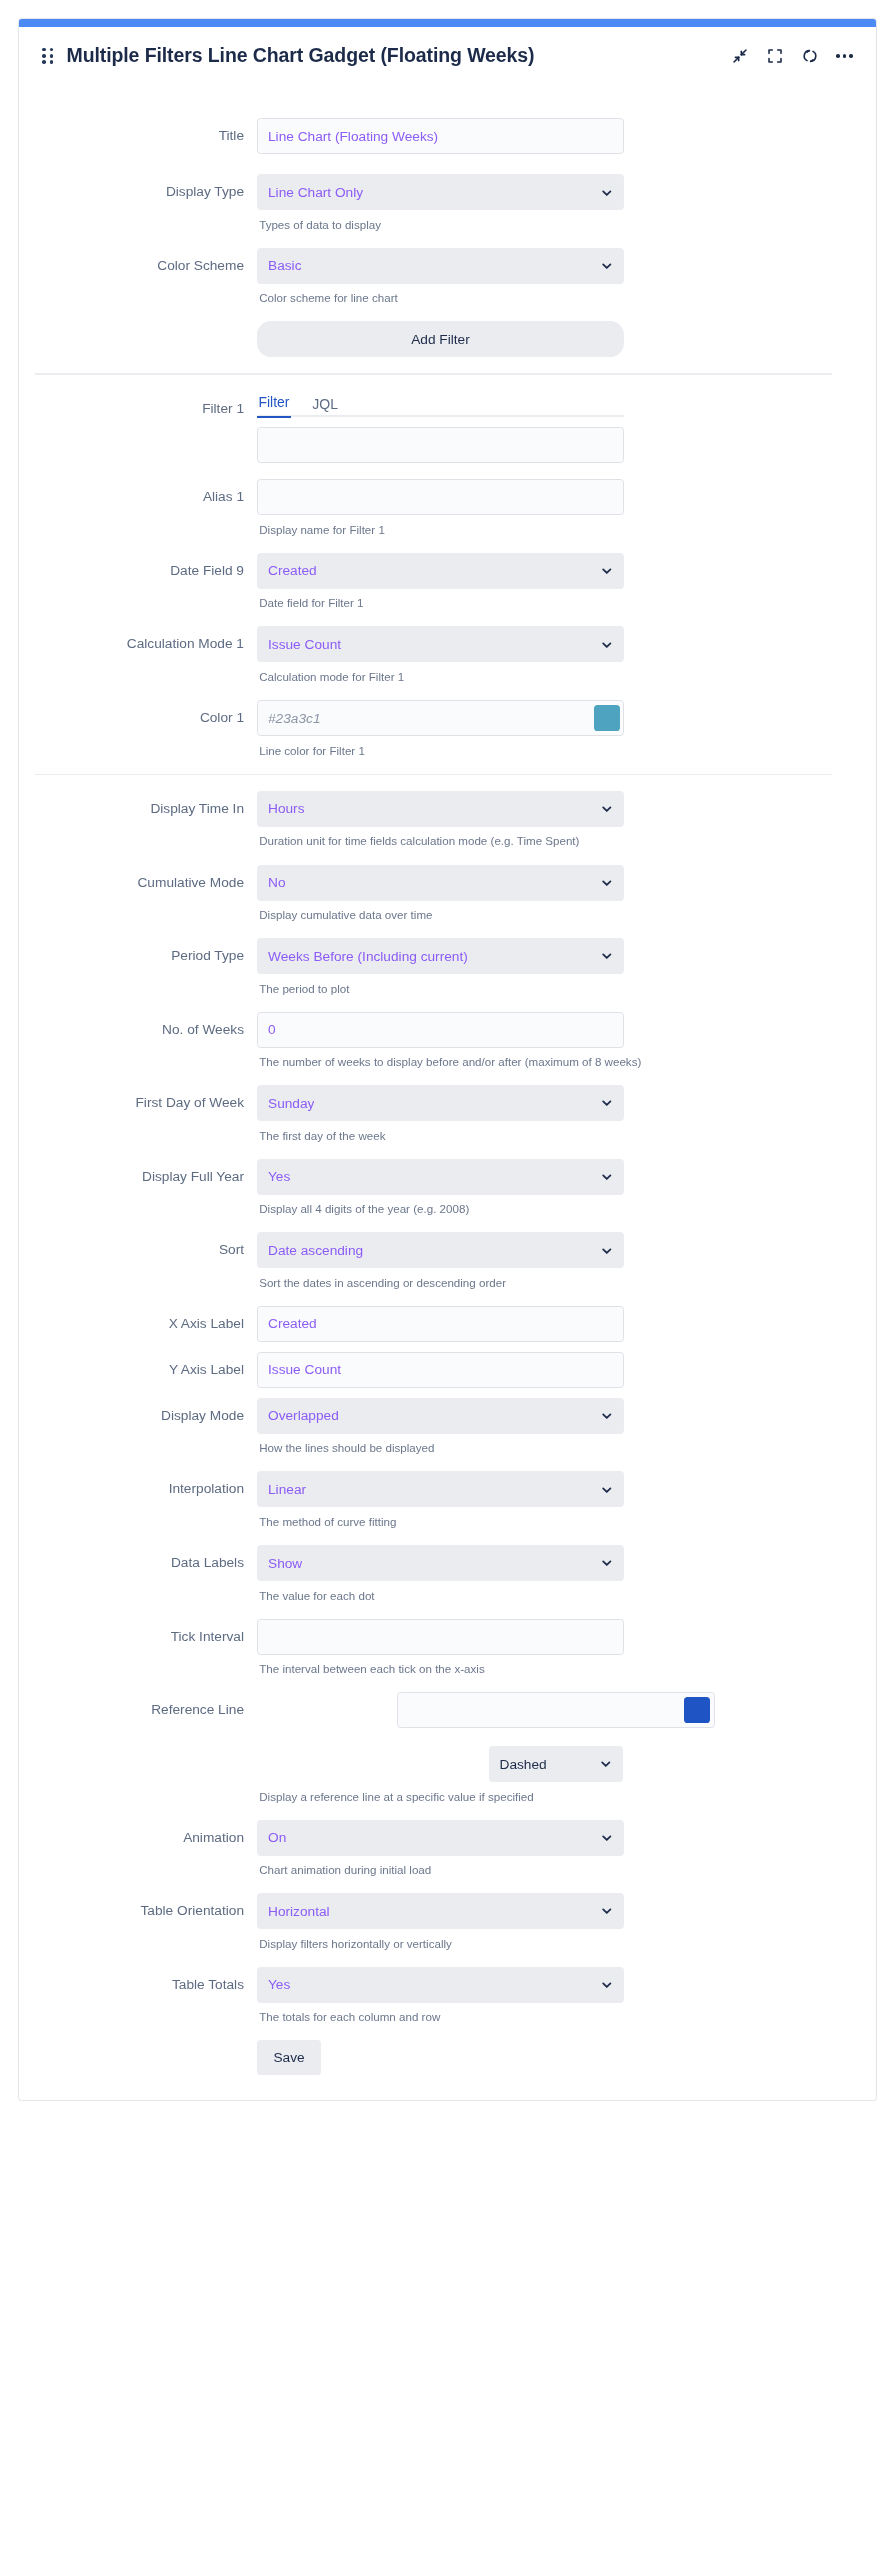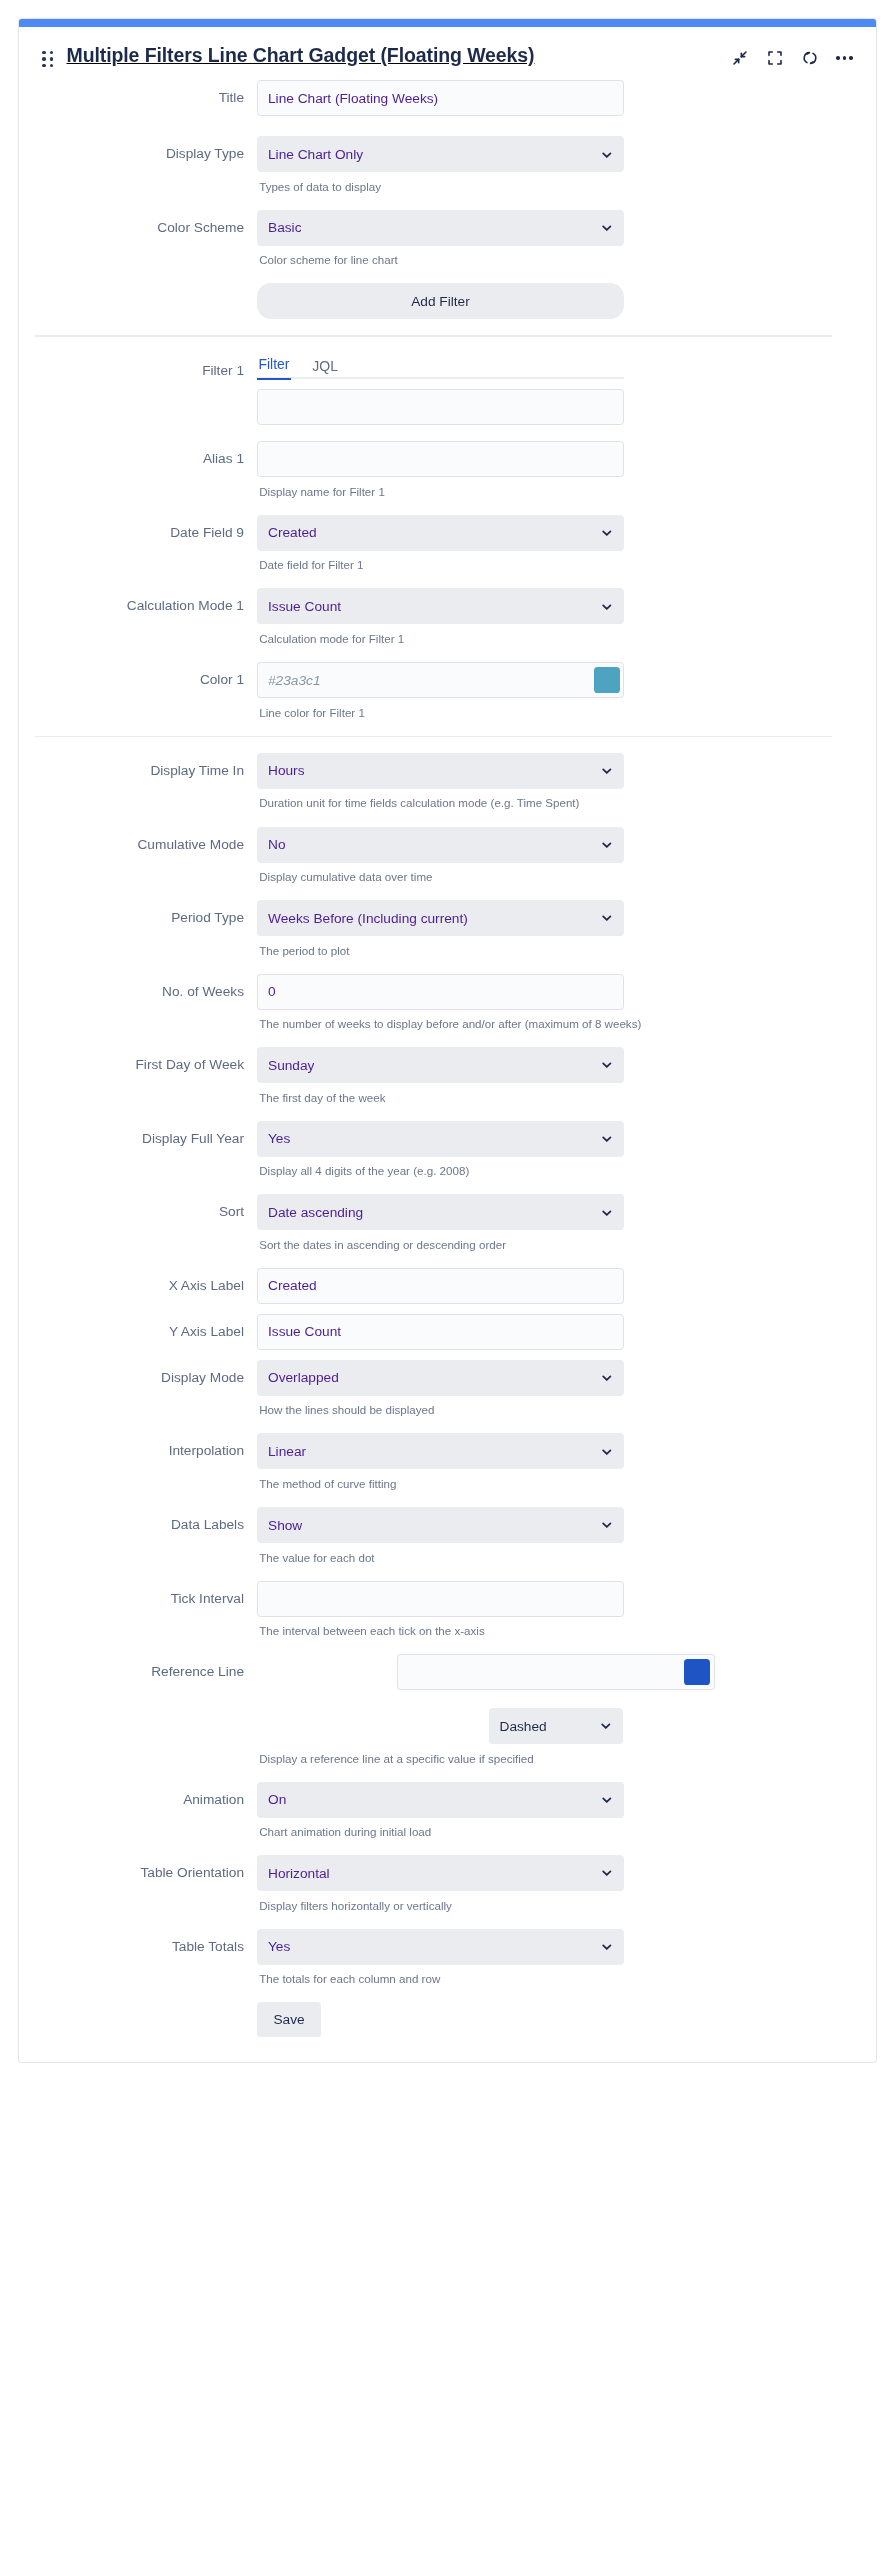--- a/index.html
+++ b/index.html
@@ -24,23 +24,22 @@
   }
   .card-topbar {
     height: 8px;
     background: #4c8af5;
     width: 100%;
   }
 
   
   .gadget-header {
     display: flex;
-    align-items: flex-end;
+    align-items: center;
     padding: 17.3px 22px 13px 23px;
-    text-decoration: underline;
   }
   .drag-handle {
     display: grid;
     grid-template-columns: repeat(2, 3.6px);
     grid-template-rows: repeat(3, 3.6px);
     gap: 2.9px 4.3px;
     margin-right: 13px;
     flex: 0 0 auto;
     cursor: grab;
   }
@@ -73,21 +72,21 @@
   .hicon svg { display: block; }
   .dots-icon {
     display: flex; gap: 2.9px; align-items: center;
   }
   .dots-icon span {
     width: 3.6px; height: 3.6px; border-radius: 50%;
     background: #1d2b4a;
   }
 
   
-  .form-body { padding: 0 22px 0 0; }
+  .form-body { padding: 0 22px 0 0; margin-top: 38px; }
 
   .row {
     display: flex;
     align-items: flex-start;
     padding: 0 0 0 0;
     margin-bottom: 0;
   }
   .row-label {
     width: 238px;
     flex: 0 0 238px;
@@ -100,21 +99,21 @@
     white-space: nowrap;
   }
   .row-field { flex: 1 1 auto; min-width: 0; display: flex; flex-direction: column; }
   .ctrl-row { display: flex; align-items: center; gap: 18px; flex-direction: column; }
 
   .input-text, .select-box {
     width: 367px;
     height: 36px;
     border-radius: 3.6px;
     font-size: 13.7px;
-    color: #4c1d95;
+    color: #8b5cf6;
     display: flex;
     align-items: center;
     padding: 0 10px;
     font-family: "Liberation Sans", sans-serif;
   }
   .input-text {
     background: #fafbfc;
     border: 1.4px solid #dfe1e6;
   }
   .input-text.placeholder { color: #8b95a5; }

